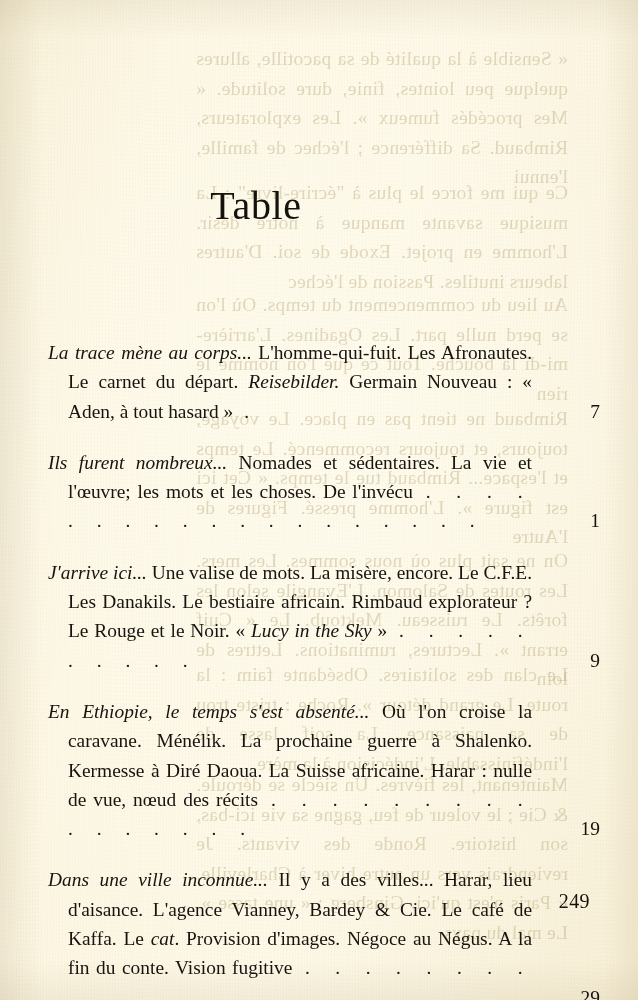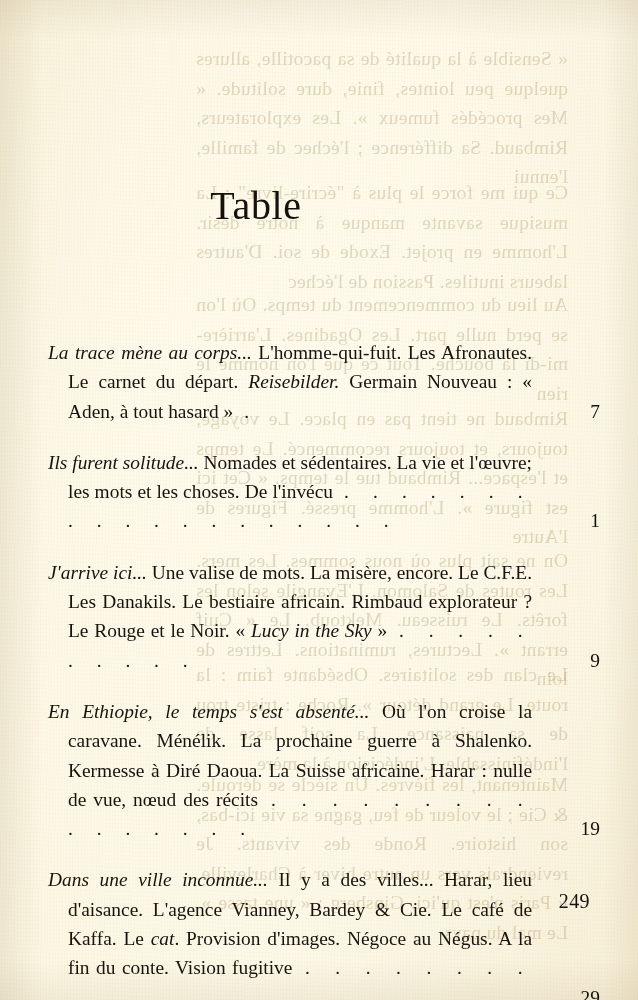--- a/index.html
+++ b/index.html
@@ -121,21 +121,21 @@
 <div class="bleed" id="bleed-bottom">Maintenant, les fièvres. Un siècle se déroule. &amp; Cie ; le voleur de feu, gagne sa vie ici-bas, son histoire. Ronde des vivants. Je reviendrais vers un autre hiver à Charleville. « Paris n'est qu'ici. Ginsberg : « une tasse ». Le mal du pays</div>
 
 <div id="edge-shade"></div>
 
 <div id="content">
 
   <div id="page-title">Table</div>
 
   <div id="toc">
       <div class="toc-entry"><span class="sec-title">La trace mène au corps...</span><span> L'homme-qui-fuit. Les Afronautes. Le carnet du départ. </span><span class="ital">Reisebilder.</span><span> Germain Nouveau : « Aden, à tout hasard » </span><span class="leader">.</span><span class="pageno">7</span></div>
-      <div class="toc-entry"><span class="sec-title">Ils furent solitude...</span><span> Nomades et sédentaires. La vie et l'œuvre; les mots et les choses. De l'invécu </span><span class="leader">. . . . . . . . . . . . . . . . . . .</span><span class="pageno">1</span></div>
+      <div class="toc-entry"><span class="sec-title">Ils furent nombreux...</span><span> Nomades et sédentaires. La vie et l'œuvre; les mots et les choses. De l'invécu </span><span class="leader">. . . . . . . . . . . . . . . . . . .</span><span class="pageno">1</span></div>
       <div class="toc-entry"><span class="sec-title">J'arrive ici...</span><span> Une valise de mots. La misère, encore. Le C.F.E. Les Danakils. Le bestiaire africain. Rimbaud explorateur ? Le Rouge et le Noir. « </span><span class="ital">Lucy in the Sky</span><span> » </span><span class="leader">. . . . . . . . . .</span><span class="pageno">9</span></div>
       <div class="toc-entry"><span class="sec-title">En Ethiopie, le temps s'est absenté...</span><span> Où l'on croise la caravane. Ménélik. La prochaine guerre à Shalenko. Kermesse à Diré Daoua. La Suisse africaine. Harar : nulle de vue, nœud des récits </span><span class="leader">. . . . . . . . . . . . . . . .</span><span class="pageno">19</span></div>
       <div class="toc-entry"><span class="sec-title">Dans une ville inconnue...</span><span> Il y a des villes... Harar, lieu d'aisance. L'agence Vianney, Bardey &amp; Cie. Le café de Kaffa. Le </span><span class="ital">cat</span><span>. Provision d'images. Négoce au Négus. A la fin du conte. Vision fugitive </span><span class="leader">. . . . . . . . . . . . . . . . .</span><span class="pageno">29</span></div>
     </div>
 
   <div id="folio">249</div>
 
 </div>
 
 </body></html>

